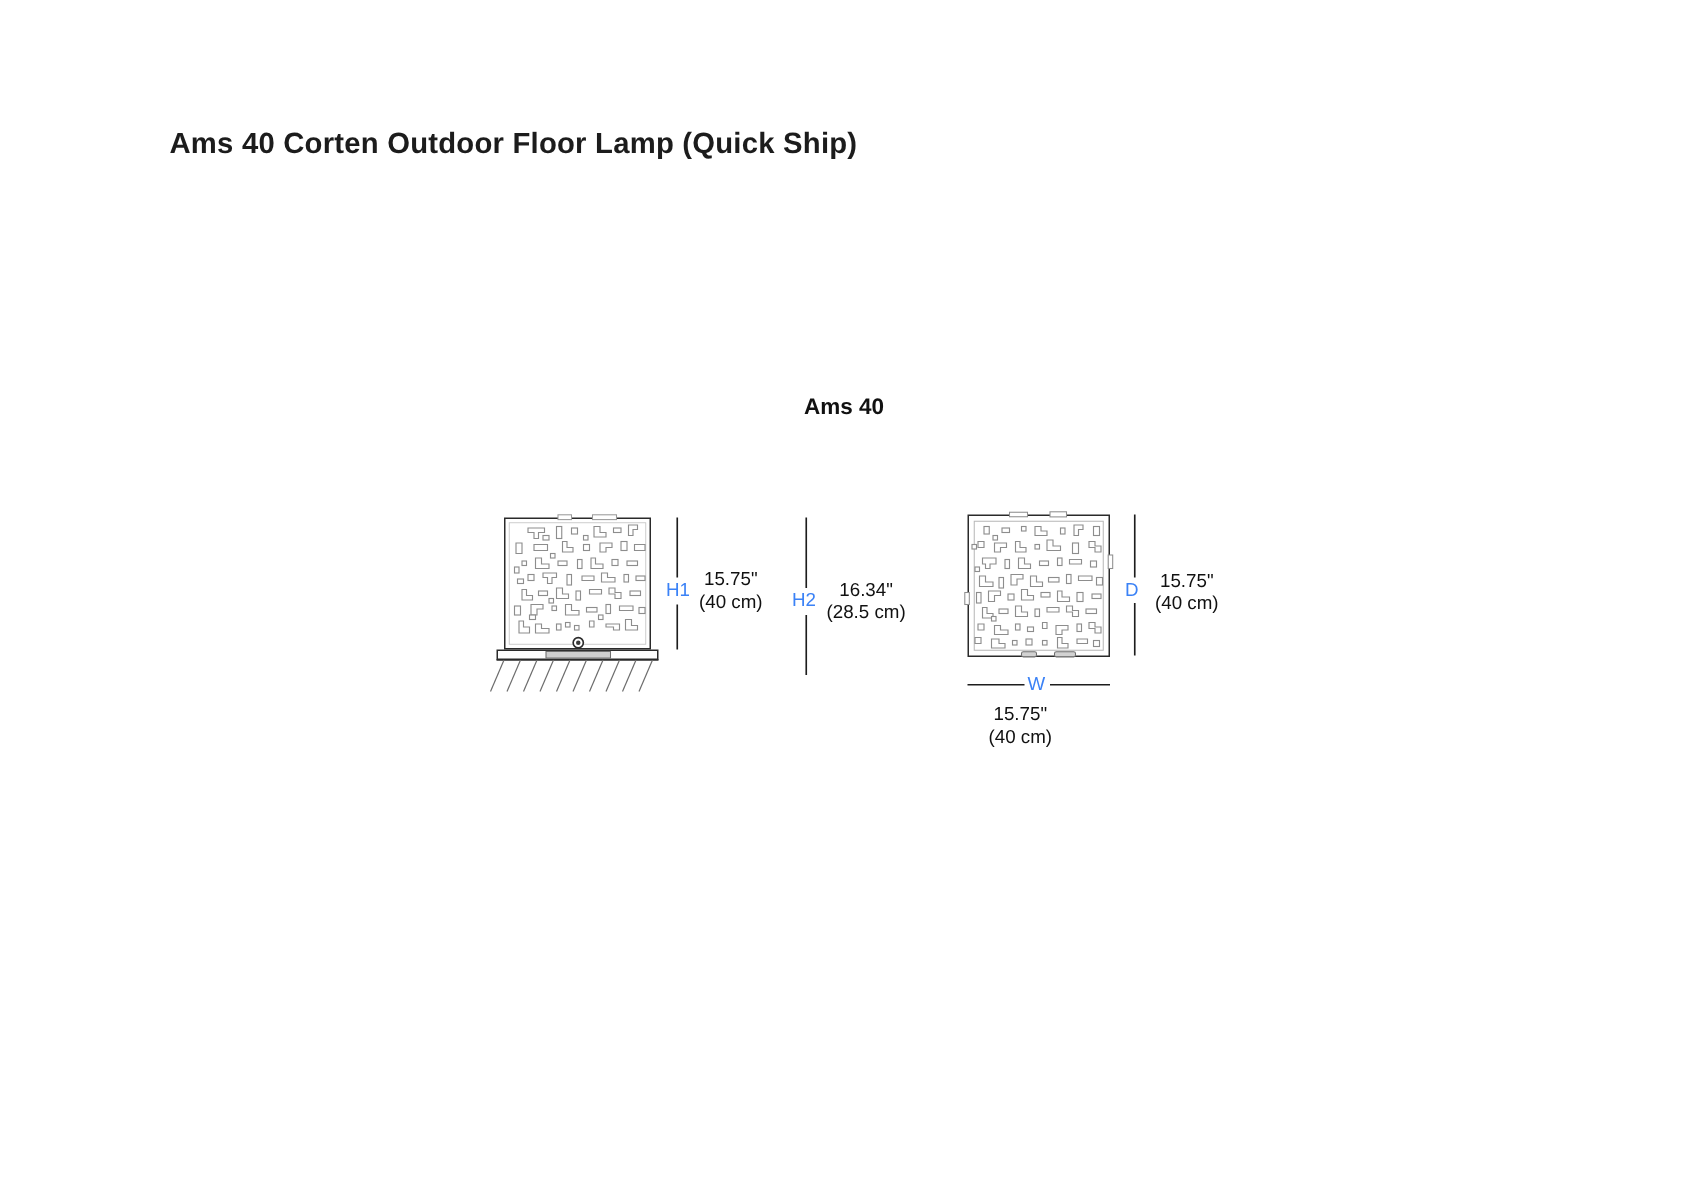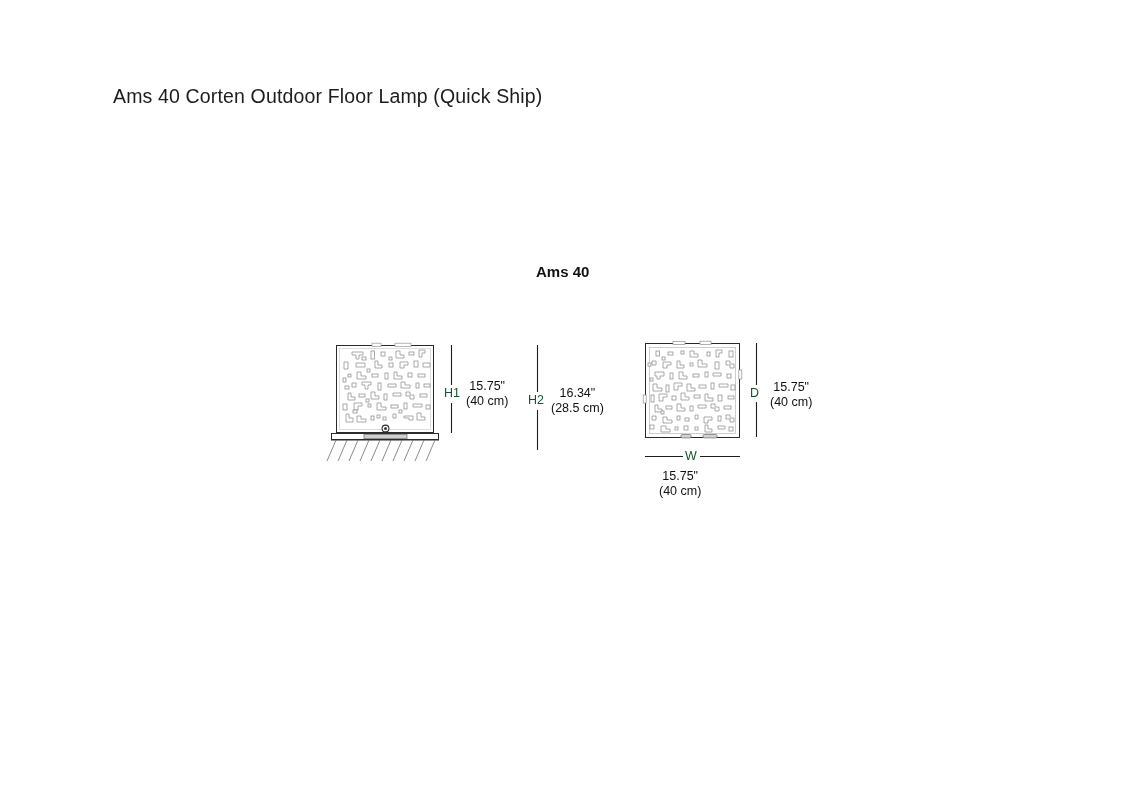--- a/index.html
+++ b/index.html
@@ -16,21 +16,21 @@
     color: #1a1a1a;
     -webkit-font-smoothing: antialiased;
   }
 
   
   .page-title {
     position: absolute;
     left: 113px;
     top: 85px;
     font-size: 19.5px;
-    font-weight: 400;
+    font-weight: 700;
     letter-spacing: 0.15px;
     color: #1c1c1c;
     white-space: nowrap;
   }
 
   
   .product-name {
     position: absolute;
     left: 536px;
     top: 263px;
@@ -50,21 +50,21 @@
   }
   .drawing-area svg {
     display: block;
   }
 
   
   .dim-label {
     position: absolute;
     font-size: 12.5px;
     font-weight: 400;
-    color: #14532d;
+    color: #3b82f6;
     white-space: nowrap;
   }
   .dim-text {
     position: absolute;
     font-size: 12.5px;
     line-height: 14.5px;
     color: #111111;
     white-space: nowrap;
     text-align: center;
   }

